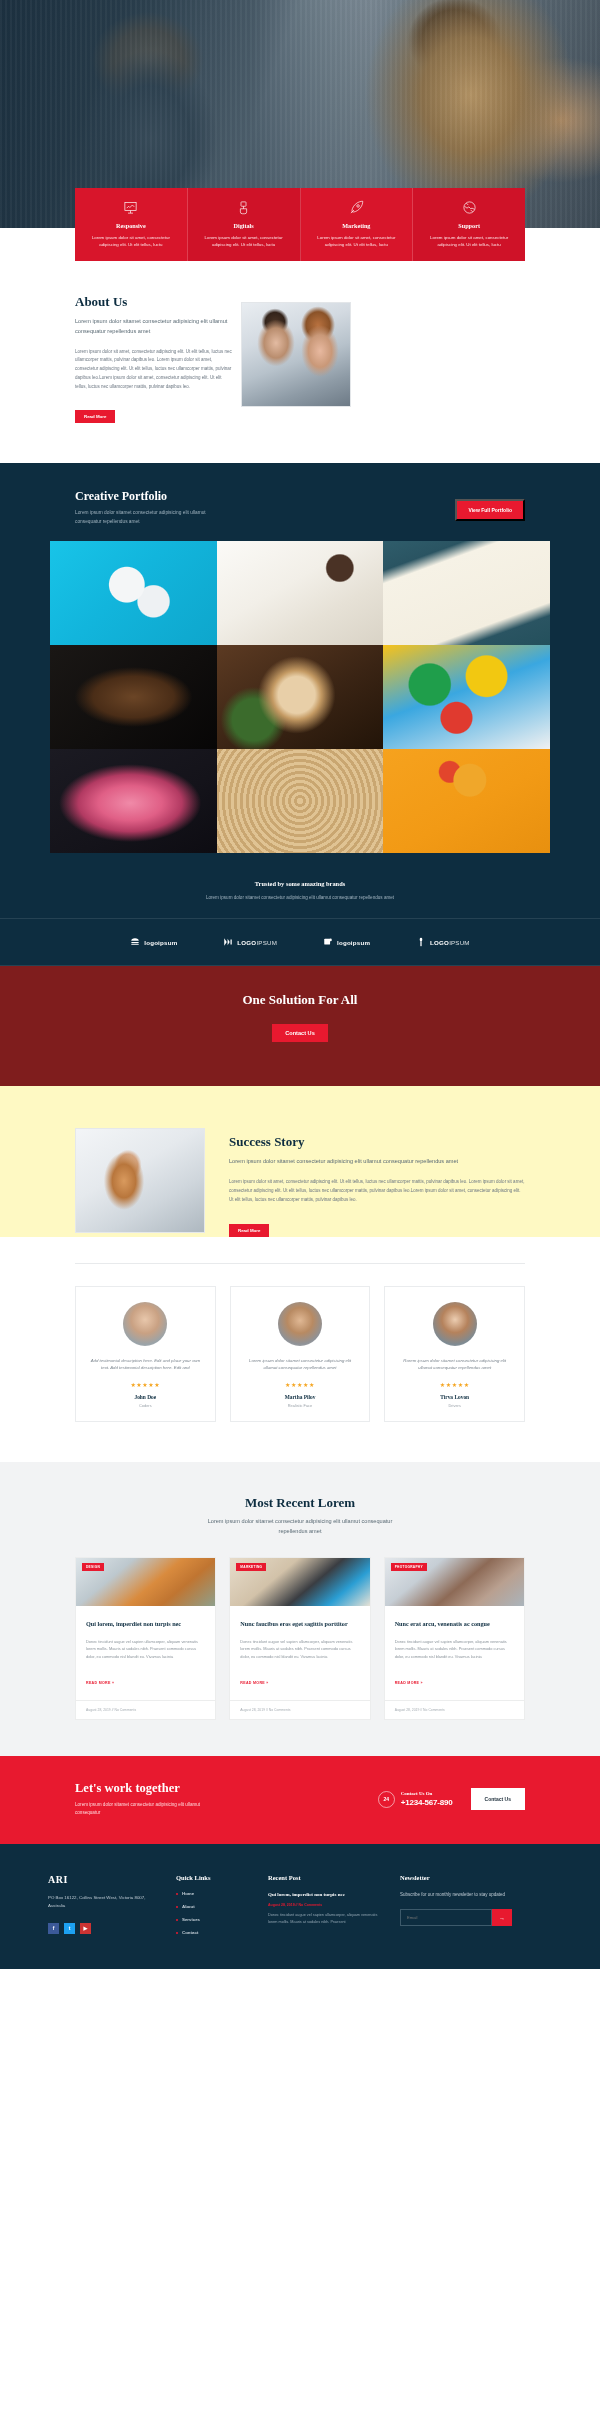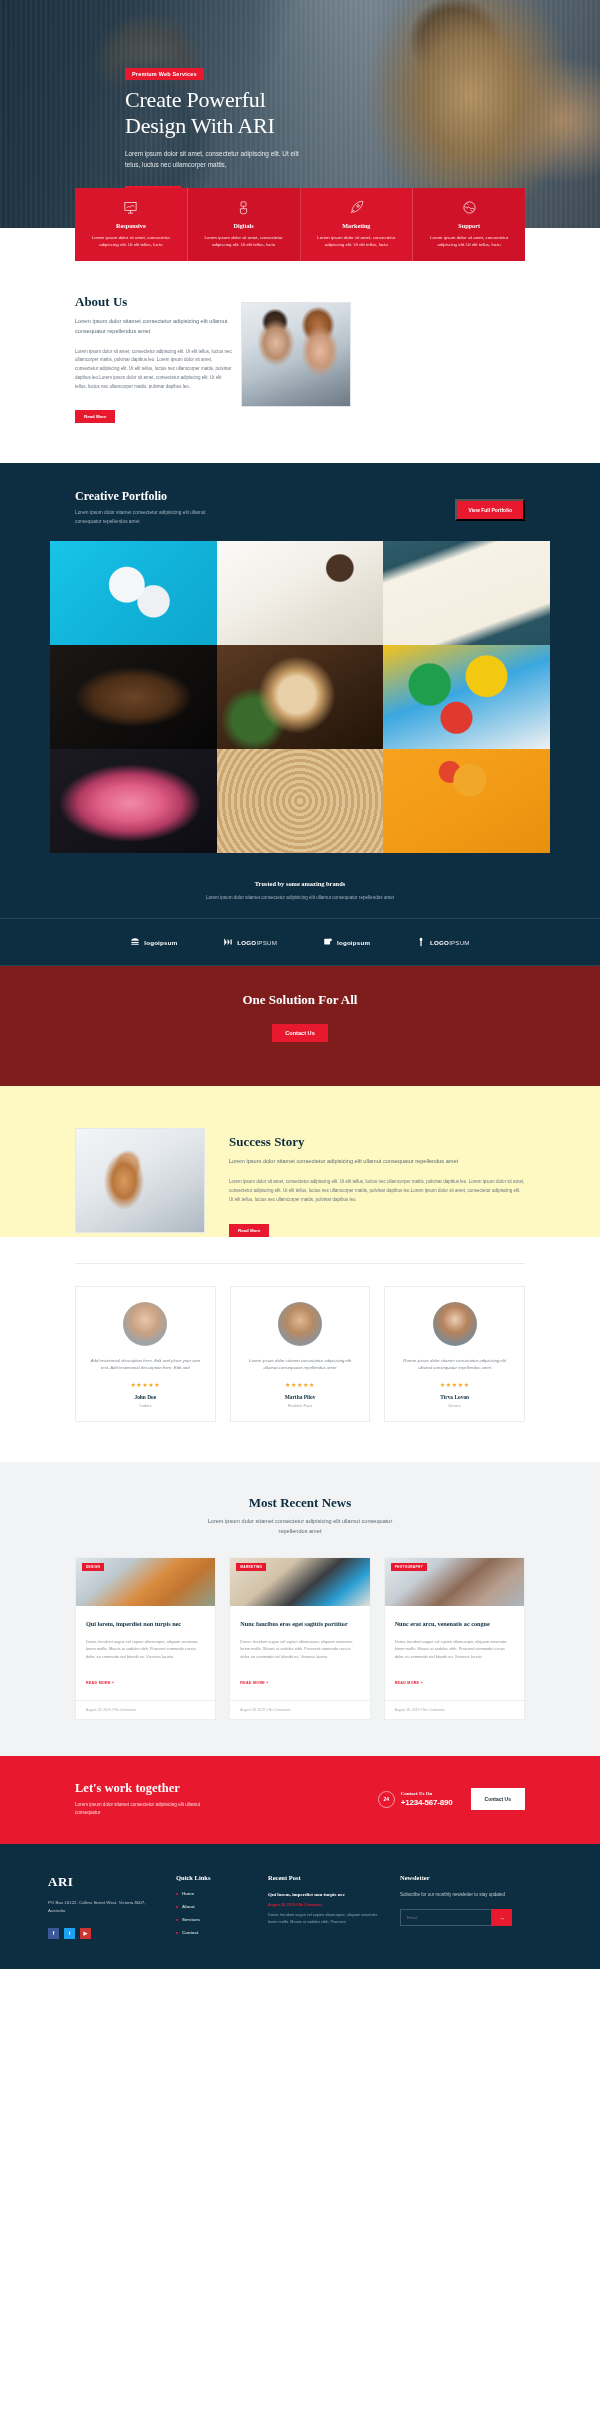--- a/index.html
+++ b/index.html
@@ -248,21 +248,21 @@
     font-size: 5px; font-weight: bold;
     padding: 8px 14px; border: none; cursor: pointer;
   }
 
   
   .footer { background: #0d2d40; padding: 30px 48px 26px; display: flex; gap: 20px; }
   .fcol-1 { width: 108px; }
   .fcol-2 { width: 72px; }
   .fcol-3 { width: 112px; }
   .fcol-4 { width: 112px; }
-  .flogo { font-family: "Liberation Serif", serif; color: #fff; font-size: 13px; font-weight: bold; letter-spacing: .5px; margin-bottom: 9px; }
+  .flogo { font-family: "Liberation Serif", serif; color: #fff; font-size: 10px; font-weight: bold; letter-spacing: .5px; margin-bottom: 9px; }
   .faddr { color: #bfcbd4; font-size: 4.4px; line-height: 1.85; margin-bottom: 12px; }
   .socials { display: flex; gap: 5px; }
   .soc { width: 11px; height: 11px; display: flex; align-items: center; justify-content: center; color: #fff; font-size: 5px; font-weight: bold; }
   .soc.fb { background: #3b5998; }
   .soc.tw { background: #1da1f2; }
   .soc.yt { background: #cc3333; }
   .fhead { font-family: "Liberation Serif", serif; color: #fff; font-size: 6.5px; font-weight: bold; margin-bottom: 10px; }
   .flink { color: #c3ced6; font-size: 4.4px; font-weight: bold; margin-bottom: 8px; display: flex; align-items: center; gap: 4px; }
   .flink .dot { width: 2px; height: 2px; background: #e8192f; border-radius: 50%; display: inline-block; }
   .rp-title { font-family: "Liberation Serif", serif; color: #fff; font-size: 5px; font-weight: bold; margin-bottom: 5px; line-height: 1.4; }
@@ -275,29 +275,20 @@
     color: #9fb2be; font-size: 4.2px; padding: 5px 6px;
     font-family: "Liberation Sans", sans-serif; outline: none;
   }
   .nl-btn { background: #e8192f; border: none; color: #fff; width: 20px; cursor: pointer; font-size: 6px; }
 </style>
 </head>
 <body>
 
 <section class="hero">
   <div class="hero-photo"></div>
-  <div class="hero-inner">
-    <span class="badge-tag">Premium Web Services</span>
-    <h1 class="serif">
-      <span>Create Powerful</span><br>
-      <span>Design With ARI</span>
-    </h1>
-    <p>Lorem ipsum dolor sit amet, consectetur adipiscing elit. Ut elit telus, luctus nec ullamcorper mattis,</p>
-    <button class="btn-red">Contact Us</button>
-  </div>
 </section>
 
 <div class="services-wrap">
   <div class="services-band">
     <div class="svc">
       <div class="svc-icon">
         <svg width="15" height="15" viewBox="0 0 24 24">
             <rect x="3" y="4" width="18" height="13"></rect>
             <path d="M12 17v4M8 21h8M6 13l3-3 2 2 4-4 3 3"></path>
           </svg>
@@ -449,21 +440,21 @@
       <div class="avatar a3"></div>
       <p class="testi-text">Rorem ipsum dolor sitamet consectetur adipisicing elit ullamut consequatur repellendus amet</p>
       <div class="stars">★★★★★</div>
       <div class="testi-name">Tirva Lovon</div>
       <div class="testi-role">Drivers</div>
     </div>
   </div>
 </section>
 
 <section class="news">
-  <h2 class="serif">Most Recent News</h2>
+  <h2 class="serif">Most Recent Lorem</h2>
   <p class="lead">Lorem ipsum dolor sitamet consectetur adipisicing elit ullamut consequatur repellendus amet</p>
   <div class="news-row">
     <article class="news-card">
       <div class="news-img n1">
         <span class="tag">DESIGN</span>
       </div>
       <div class="news-body">
         <h3 class="news-title">Qui lorem, imperdiet non turpis nec</h3>
         <p class="news-ex">Donec tincidunt augue vel sapien ullamcorper, aliquam venenatis lorem mollis. Mauris at sodales nibh. Praesent commodo cursus dolor, eu commodo nisl blandit eu. Vivamus lacinia</p>
         <a class="read-more">READ MORE »</a>

